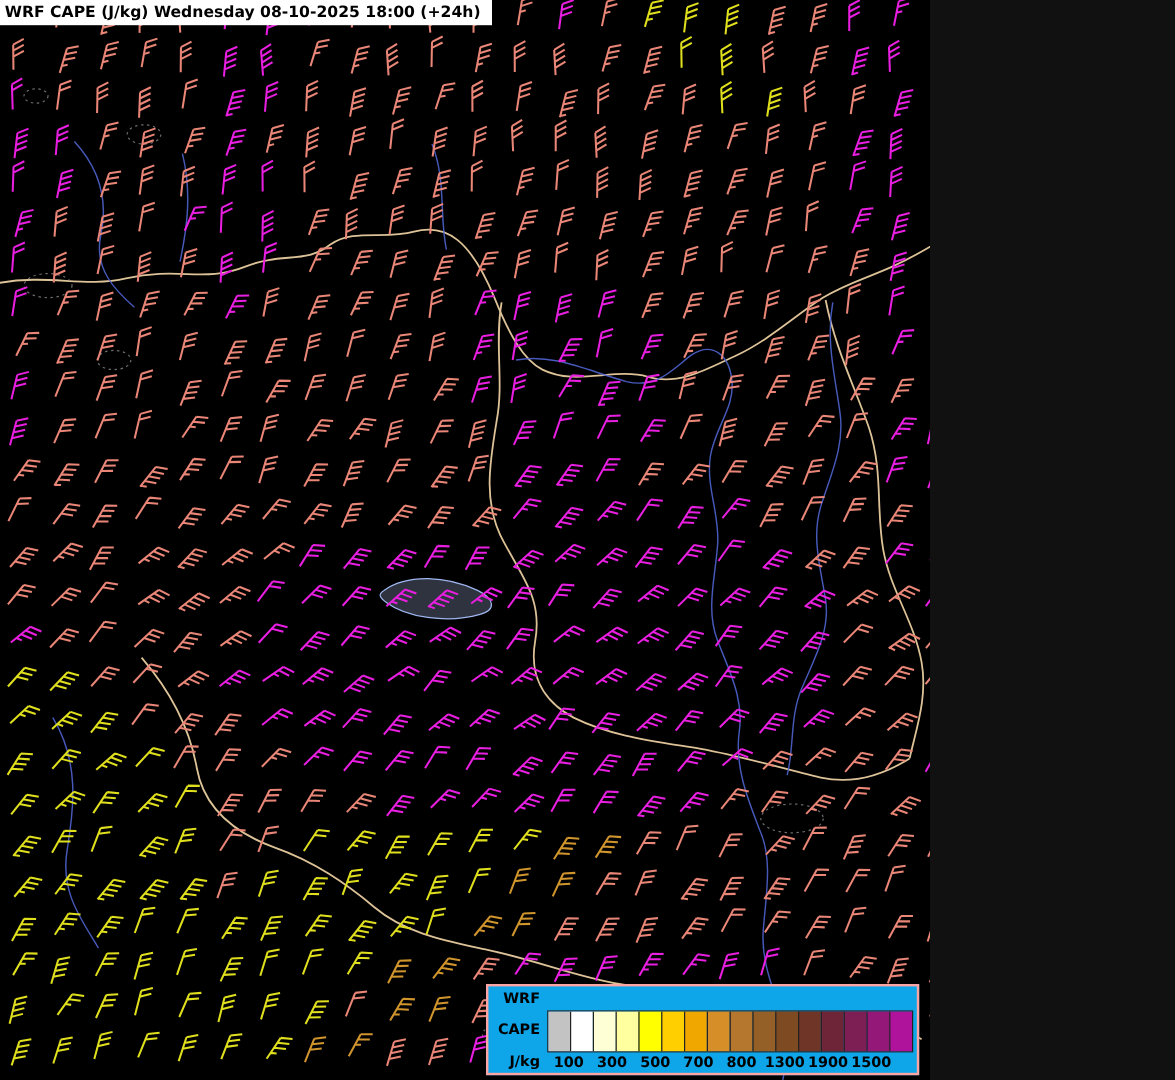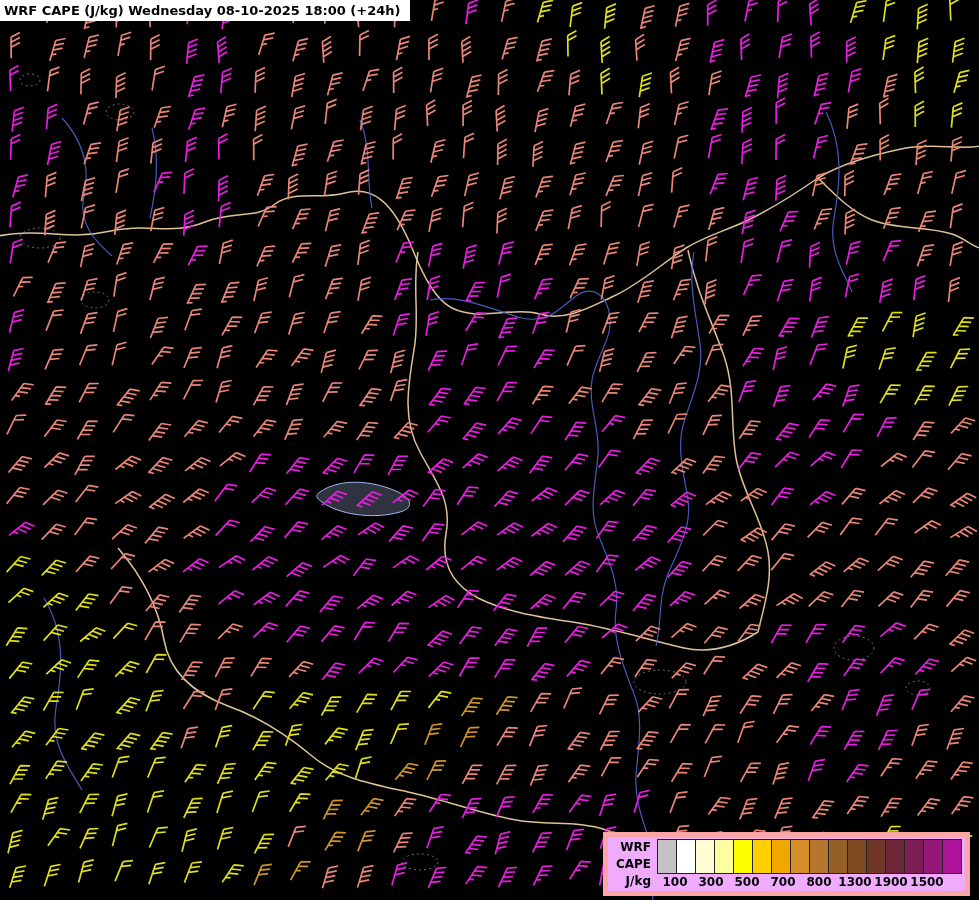--- a/index.html
+++ b/index.html
@@ -1,37 +1,37 @@
 <!DOCTYPE html>
 <html><head>
 <meta charset="utf-8">
 <style>
   html,body{margin:0;padding:0;background:#111;}
   .stage{
-    position:relative;width:979px;height:900px;background:#000;
+    position:relative;width:775px;height:900px;background:#000;
     overflow:hidden;font-family:"DejaVu Sans",sans-serif;
   }
   .stage svg{position:absolute;left:0;top:0;display:block;}
   .titles{position:absolute;top:0;left:0;z-index:5;}
   .title-line{
     display:table;background:#ffffff;color:#000;
     font:bold 13px "DejaVu Sans",sans-serif;
     padding:3px 10px 3px 4px;white-space:nowrap;line-height:15px;
   }
   .legend{
     position:absolute;right:9px;bottom:4px;z-index:5;
-    background:#f0abfc;border:5px solid #fca5a5;color:#000;
+    background:#0ea5e9;border:2px solid #fca5a5;color:#000;
     display:flex;align-items:stretch;padding:2px 3px;
     font:bold 12px "DejaVu Sans",sans-serif;
   }
   .legend-left{
     display:flex;flex-direction:column;justify-content:space-between;
     text-align:right;padding:1px 6px 1px 2px;min-width:38px;
   }
-  .legend-right{display:flex;flex-direction:column;}
+  .legend-right{display:flex;flex-direction:column;margin-top:18px;}
   .swatches{display:flex;border:1px solid #222;}
   .swatch{width:18px;height:33px;}
   .swatch + .swatch{border-left:1px solid #222;}
   .ticks{display:flex;margin-top:1px;}
   .tick{width:36px;text-align:center;font:bold 12px "DejaVu Sans",sans-serif;}
 </style>
 </head>
 <body>
 
 <div class="stage">

